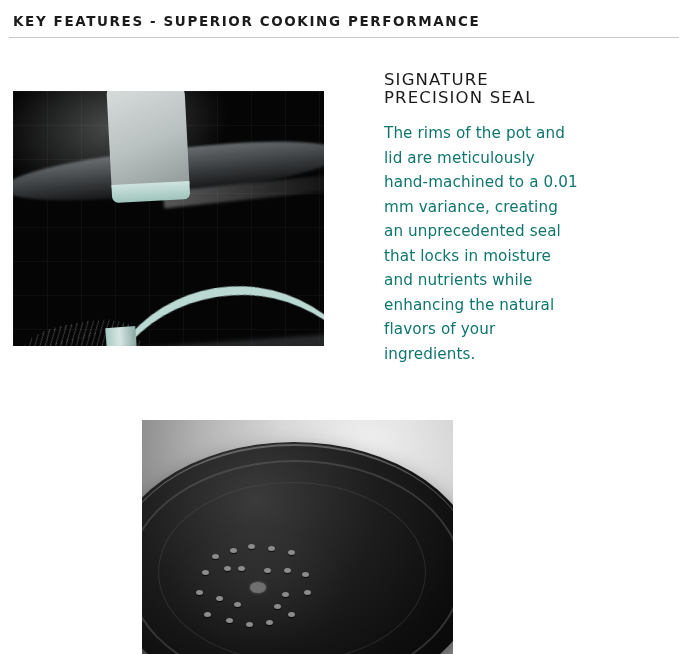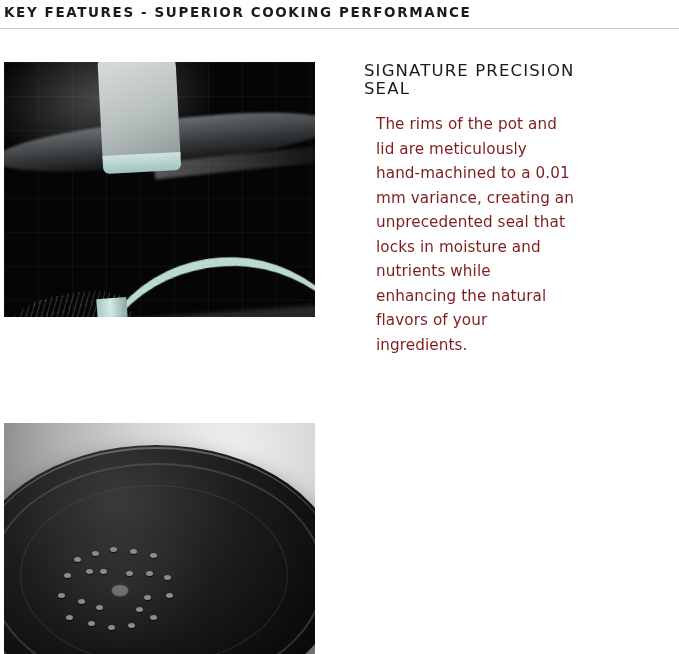--- a/index.html
+++ b/index.html
@@ -12,42 +12,43 @@
     height: 654px;
     font-family: "DejaVu Sans", sans-serif;
     color: #222222;
     overflow: hidden;
   }
   .page {
     position: relative;
     width: 591px;
     height: 654px;
     box-sizing: border-box;
-    padding: 0;
+    padding: 9px;
   }
   .section-header {
     padding: 4px 0 8px 4px;
     font-size: 13.5px;
     letter-spacing: 1.6px;
     font-weight: 700;
     color: #1b1b1b;
     text-transform: uppercase;
     white-space: nowrap;
   }
   .header-rule {
     height: 1px;
     background: #c9c9c9;
     margin: 0 0 0 0;
     width: 679px;
   }
   .feature {
     display: flex;
-    align-items: flex-start;
+    align-items: center;
     padding: 0 0 0 4px;
     box-sizing: border-box;
+    gap: 11px;
   }
   .feature.first { margin-top: 33px; }
   .feature.second { margin-top: 54px; flex-direction: column; }
   .thumb {
     width: 311px;
     height: 255px;
     flex: 0 0 311px;
     position: relative;
     overflow: hidden;
   }
@@ -62,22 +63,22 @@
     letter-spacing: 1.15px;
     font-weight: 400;
     color: #1b1b1b;
     text-transform: uppercase;
     margin: 0 0 14px 0;
     line-height: 1.1;
   }
   .feature-body {
     font-size: 15.2px;
     line-height: 1.61;
-    color: #7f1d1d;
-    margin: 12px;
+    color: #0f766e;
+    margin: 0;
     letter-spacing: 0.1px;
   }
 
   
   .img-seal {
     background: #050505;
   }
   .img-seal .grid {
     position: absolute;
     inset: 0;

